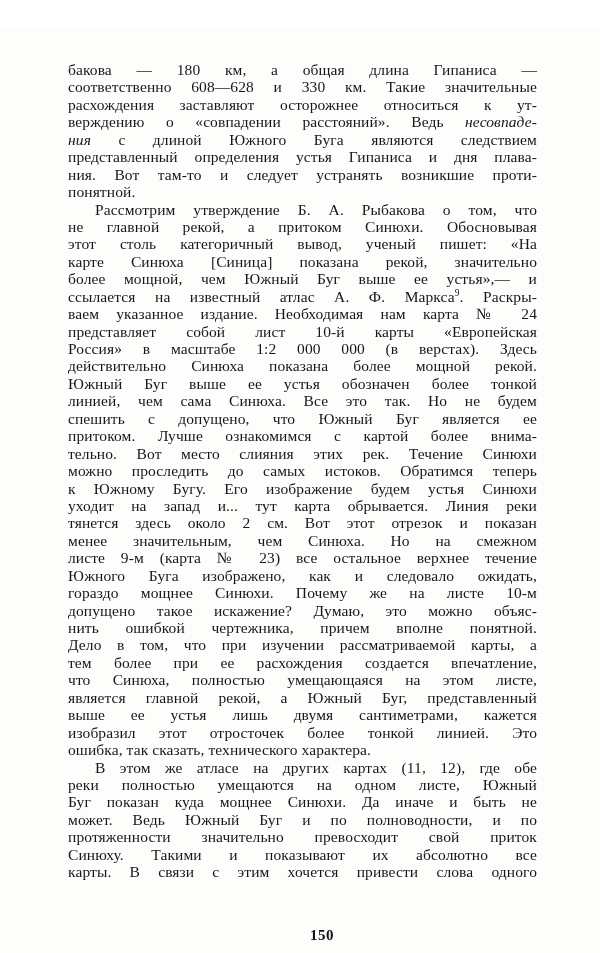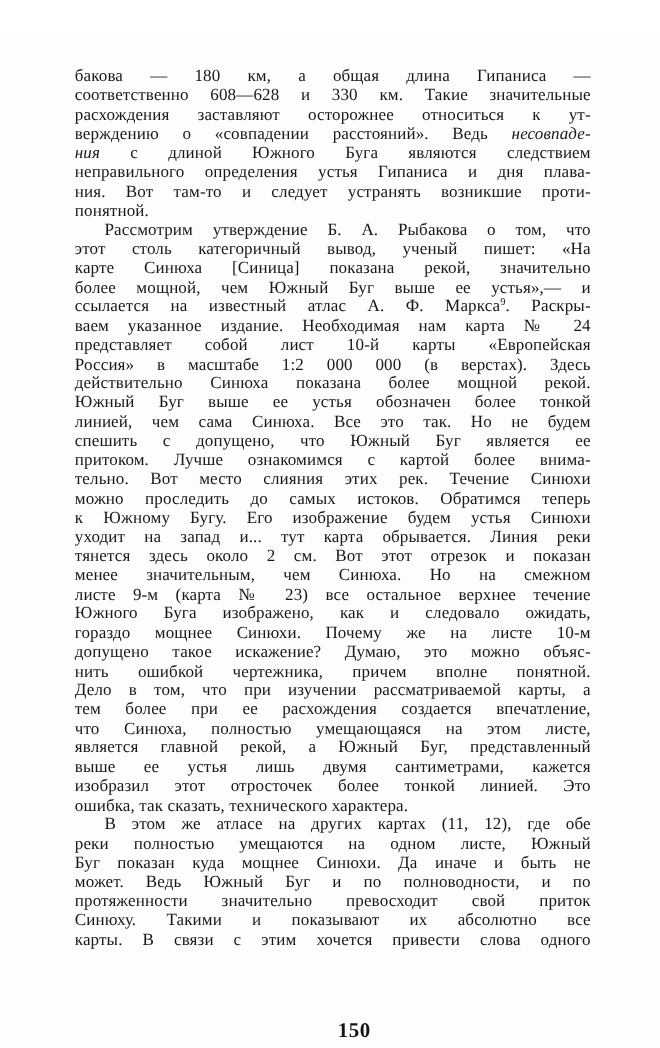--- a/index.html
+++ b/index.html
@@ -46,40 +46,41 @@
   .line .sup {
     font-size: 9.5px;
     vertical-align: super;
     line-height: 0;
   }
   .folio {
     position: absolute;
     top: 899px;
     left: 322px;
     transform: translateX(-50%);
-    font-size: 19px;
+    font-size: 15px;
     font-weight: bold;
     letter-spacing: 0.5px;
     color: #141414;
   }
 </style>
 </head>
 <body>
 
 <div class="page">
   <div class="text-block">
       <div class="line"><span>бакова — 180 км, а общая длина Гипаниса —</span></div>
       <div class="line"><span>соответственно 608—628 и 330 км. Такие значительные</span></div>
       <div class="line"><span>расхождения заставляют осторожнее относиться к ут-</span></div>
       <div class="line"><span>верждению о «совпадении расстояний». Ведь </span><span class="it">несовпаде-</span></div>
       <div class="line"><span class="it">ния</span><span> с длиной Южного Буга являются следствием</span></div>
-      <div class="line"><span>неправильного определения устья Гипаниса и дня плава-</span></div>
+      <div class="line"><span>представленный определения устья Гипаниса и дня плава-</span></div>
       <div class="line"><span>ния. Вот там-то и следует устранять возникшие проти-</span></div>
       <div class="line last"><span>понятной.</span></div>
       <div class="line indent"><span>Рассмотрим утверждение Б. А. Рыбакова о том, что</span></div>
+      <div class="line"><span>не главной рекой, а притоком Синюхи. Обосновывая</span></div>
       <div class="line"><span>этот столь категоричный вывод, ученый пишет: «На</span></div>
       <div class="line"><span>карте Синюха [Синица] показана рекой, значительно</span></div>
       <div class="line"><span>более мощной, чем Южный Буг выше ее устья»,— и</span></div>
       <div class="line"><span>ссылается на известный атлас А. Ф. Маркса</span><span class="sup">9</span><span>. Раскры-</span></div>
       <div class="line"><span>ваем указанное издание. Необходимая нам карта № 24</span></div>
       <div class="line"><span>представляет собой лист 10-й карты «Европейская</span></div>
       <div class="line"><span>Россия» в масштабе 1:2&nbsp;000&nbsp;000 (в верстах). Здесь</span></div>
       <div class="line"><span>действительно Синюха показана более мощной рекой.</span></div>
       <div class="line"><span>Южный Буг выше ее устья обозначен более тонкой</span></div>
       <div class="line"><span>линией, чем сама Синюха. Все это так. Но не будем</span></div>

